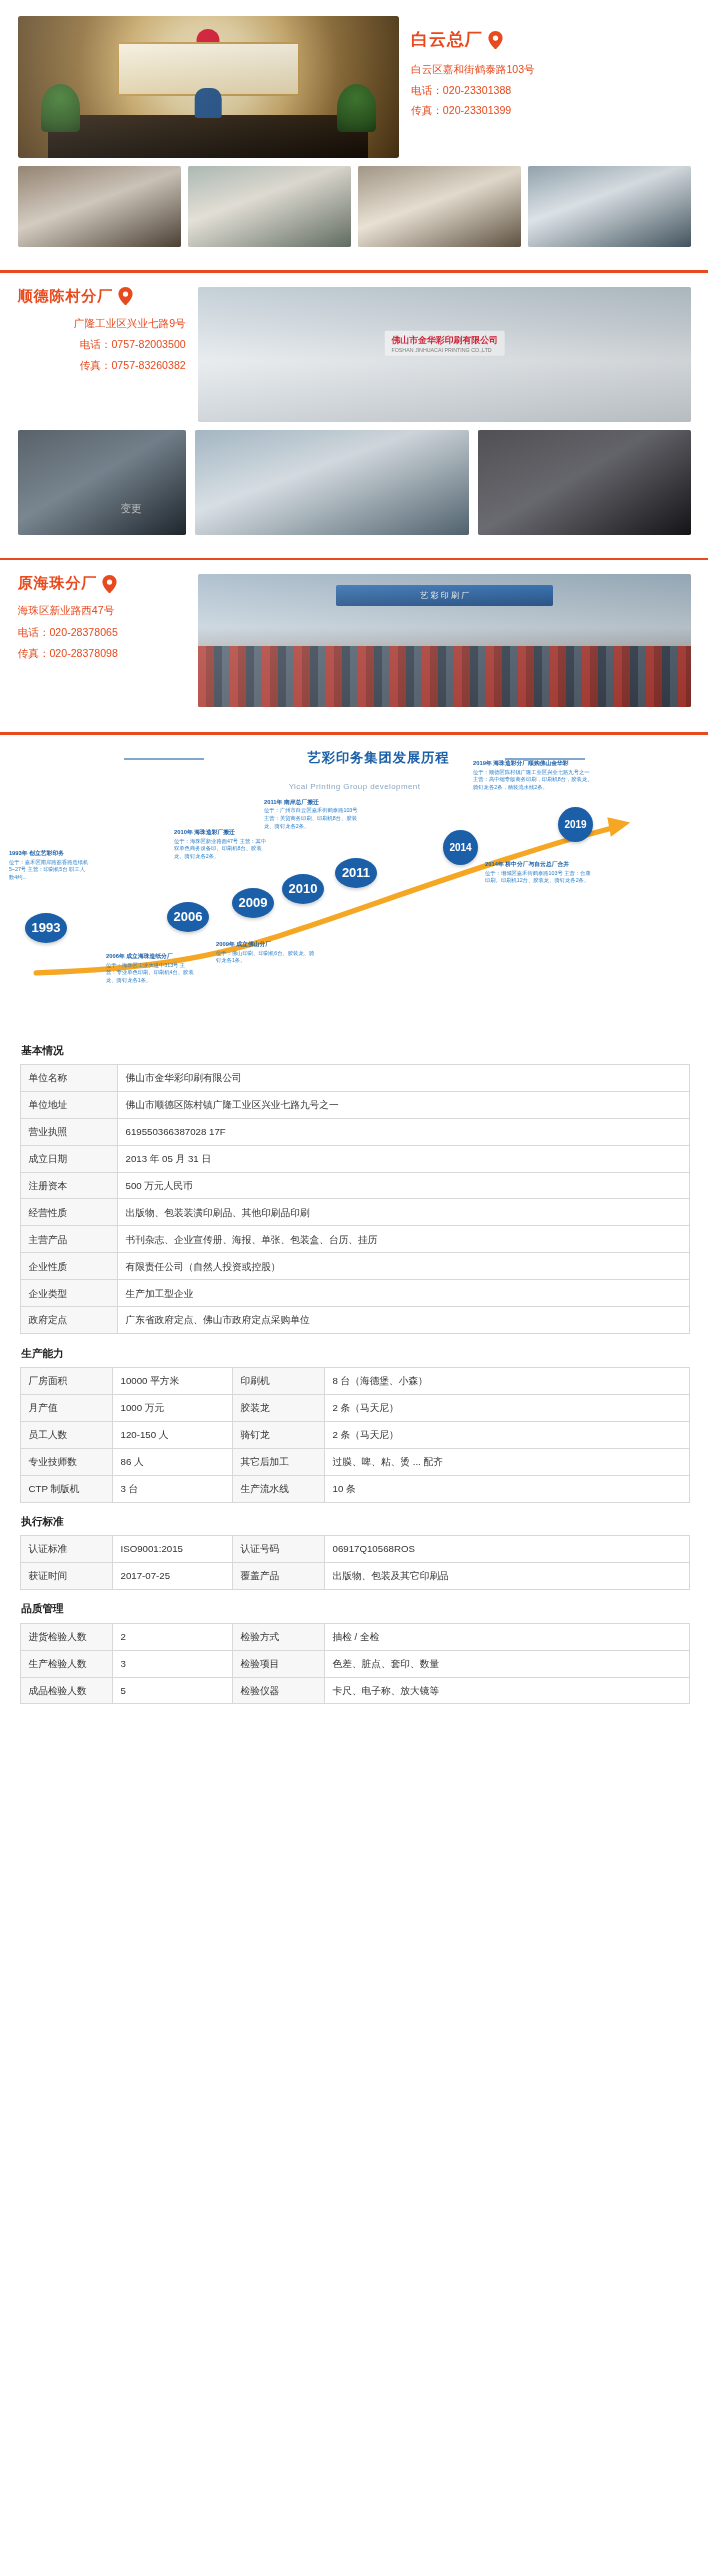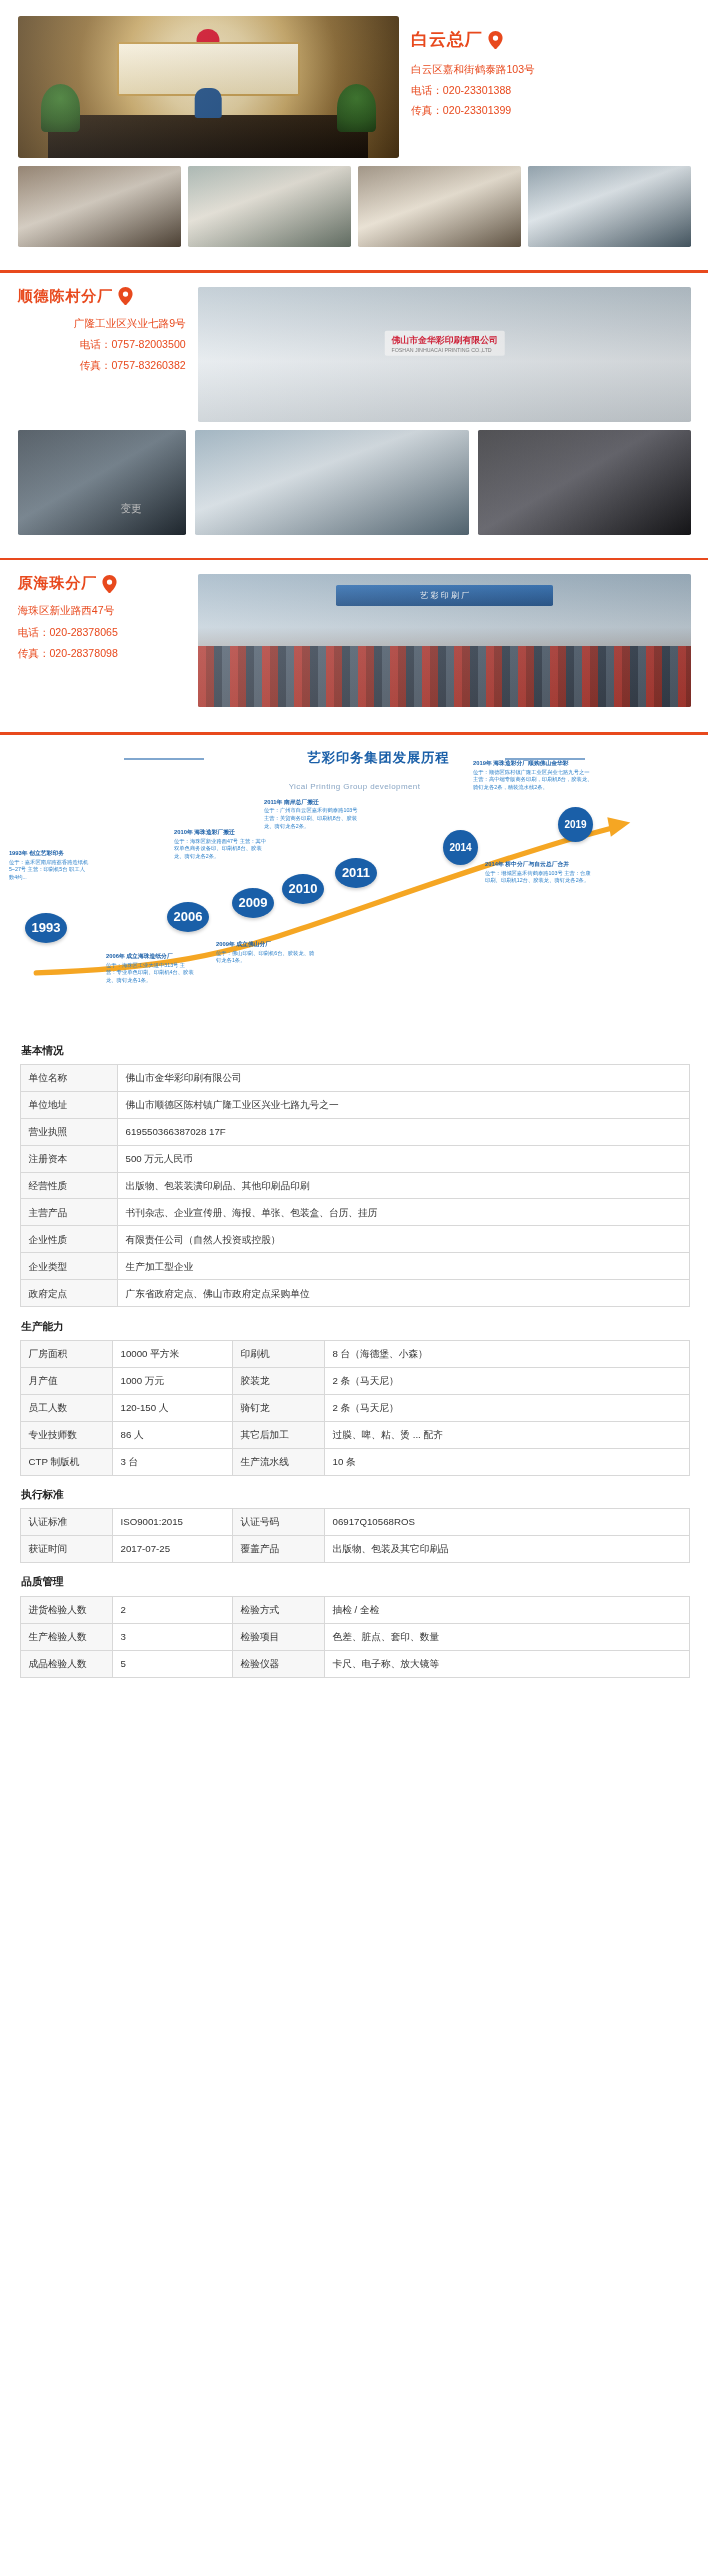--- a/index.html
+++ b/index.html
@@ -341,20 +341,24 @@
           </tr>
         <tr>
             <td class="key">单位地址</td>
             <td>佛山市顺德区陈村镇广隆工业区兴业七路九号之一</td>
           </tr>
         <tr>
             <td class="key">营业执照</td>
             <td>619550366387028 17F</td>
           </tr>
         <tr>
+            <td class="key">成立日期</td>
+            <td>2013 年 05 月 31 日</td>
+          </tr>
+        <tr>
             <td class="key">注册资本</td>
             <td>500 万元人民币</td>
           </tr>
         <tr>
             <td class="key">经营性质</td>
             <td>出版物、包装装潢印刷品、其他印刷品印刷</td>
           </tr>
         <tr>
             <td class="key">主营产品</td>
             <td>书刊杂志、企业宣传册、海报、单张、包装盒、台历、挂历</td>

